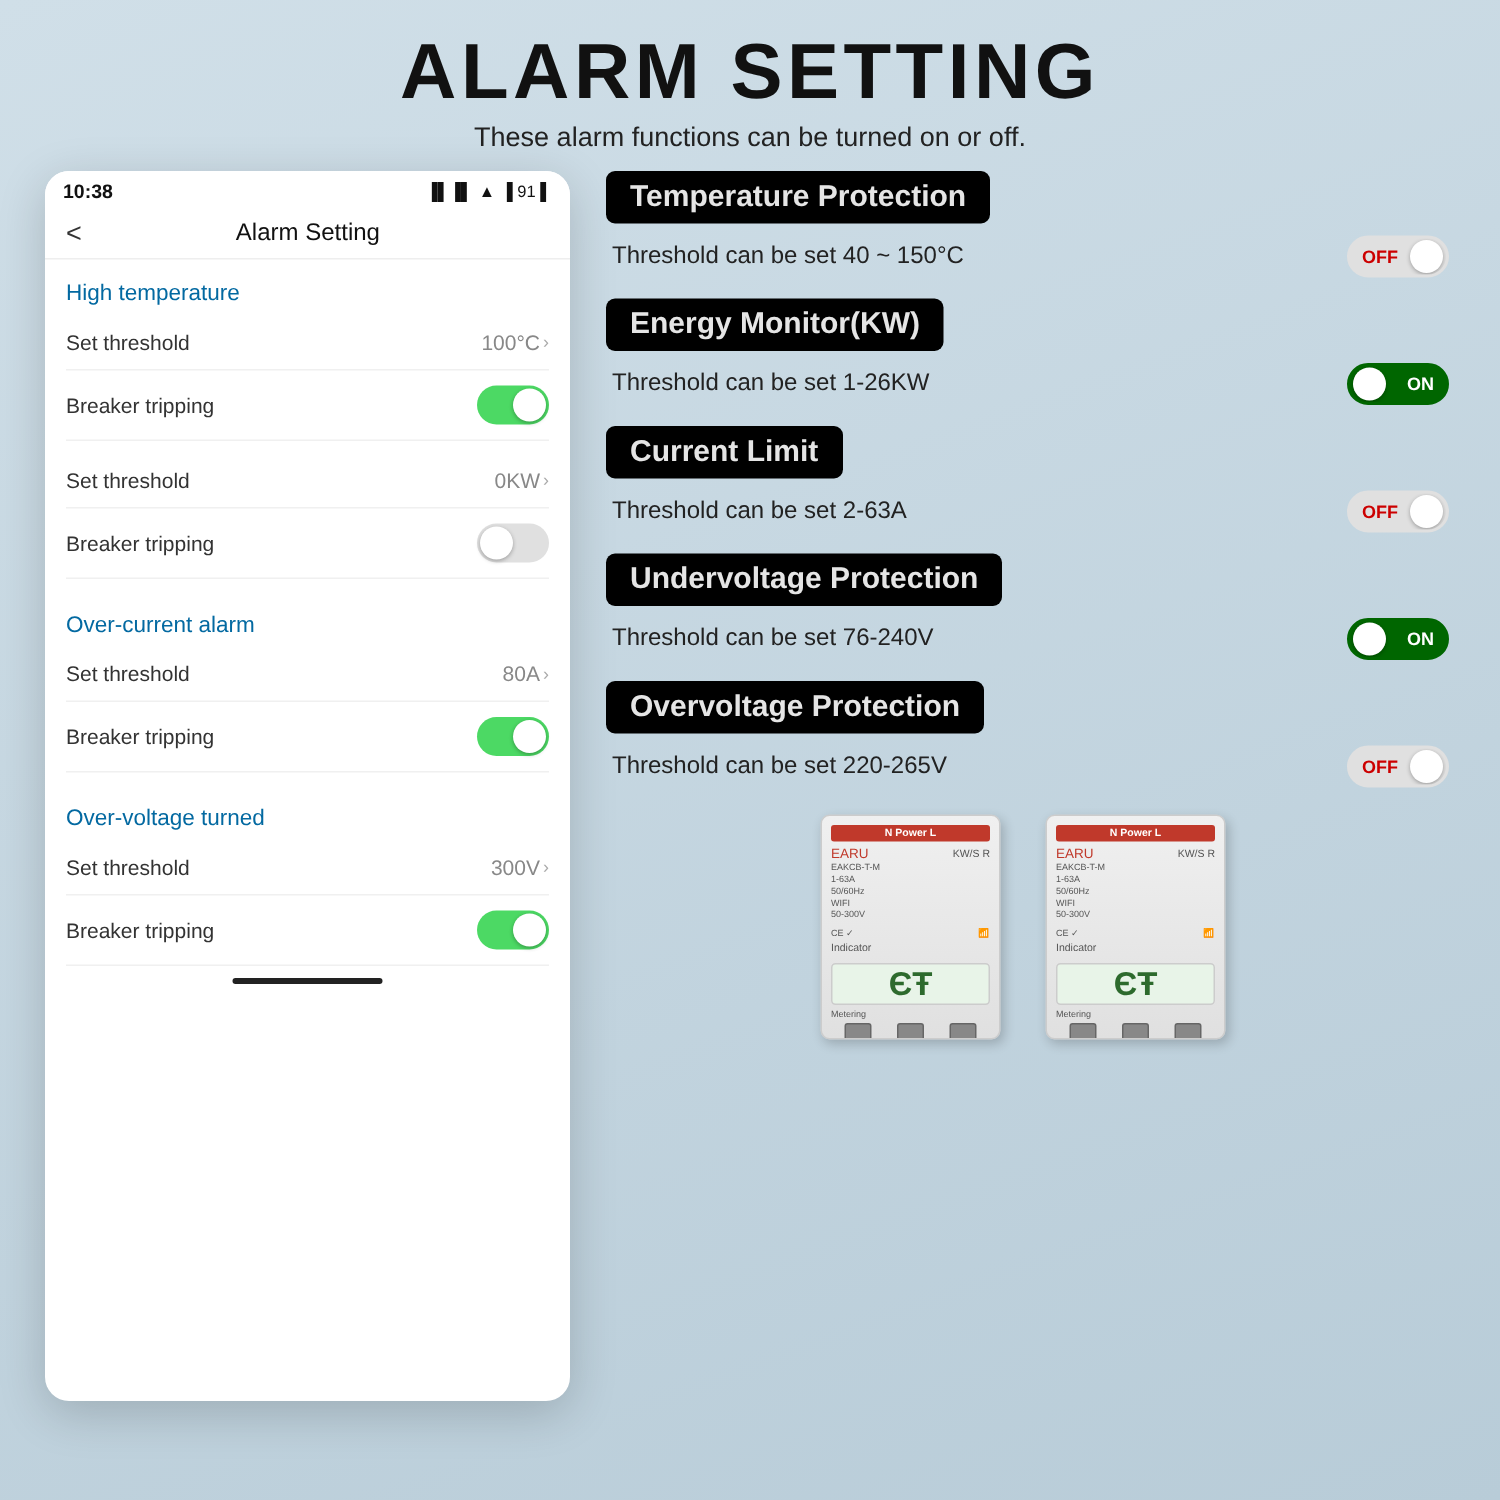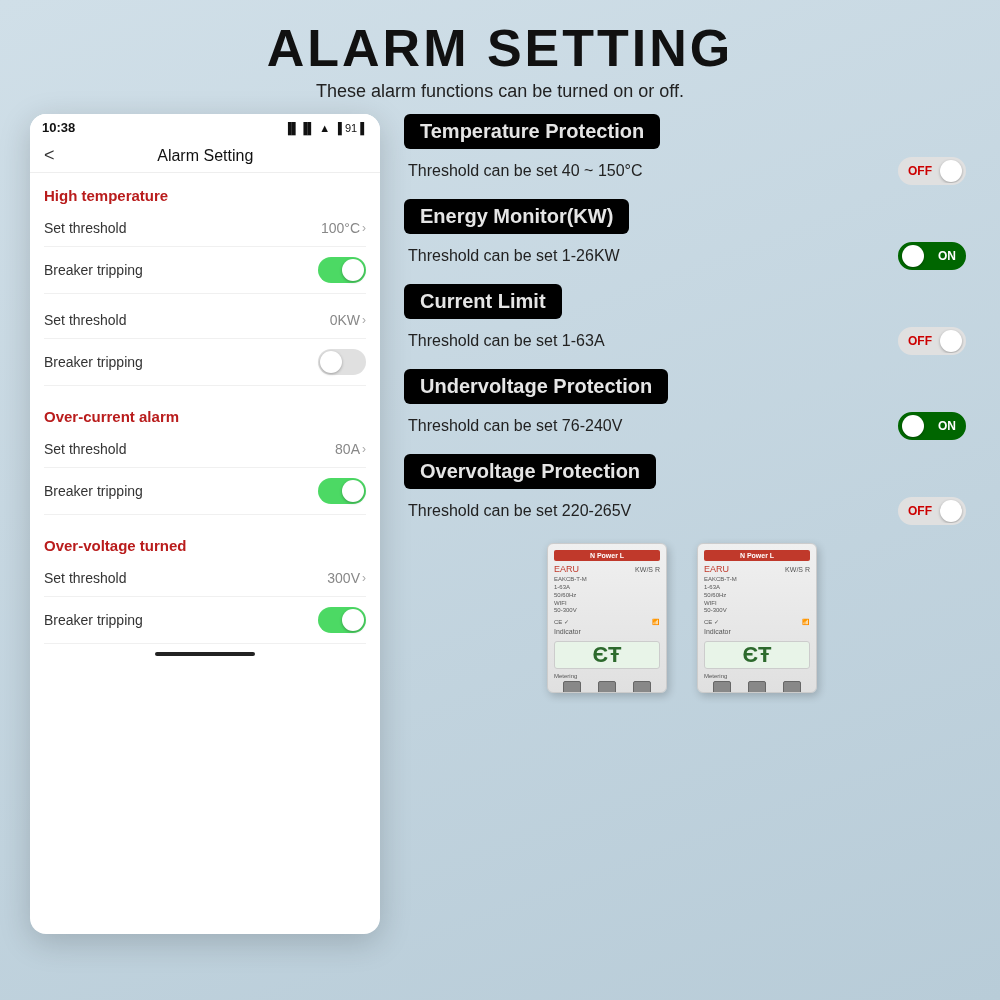--- a/index.html
+++ b/index.html
@@ -98,22 +98,22 @@
     }
 
     .phone-content {
       padding: 0 14px;
       overflow-y: auto;
       height: calc(820px - 70px);
     }
 
     .section-header {
       font-size: 15px;
-      font-weight: 700;
-      color: #b91c1c;
+      font-weight: 400;
+      color: #0369a1;
       padding: 14px 0 6px 0;
     }
 
     .setting-row {
       display: flex;
       justify-content: space-between;
       align-items: center;
       padding: 10px 0;
       border-bottom: 1px solid #f0f0f0;
     }
@@ -449,21 +449,21 @@
           <div class="toggle-pill toggle-pill-on">
             <div class="toggle-pill-knob"></div>
             <span class="toggle-pill-label-on">ON</span>
           </div>
         </div>
       </div>
 
       <div class="feature-block">
         <div class="feature-title-box">Current   Limit</div>
         <div class="feature-desc-row">
-          <span class="feature-desc">Threshold can be set  1-63A</span>
+          <span class="feature-desc">Threshold can be set  2-63A</span>
           <div class="toggle-pill toggle-pill-red-off">
             <span class="toggle-pill-label-off">OFF</span>
             <div class="toggle-pill-knob"></div>
           </div>
         </div>
       </div>
 
       <div class="feature-block">
         <div class="feature-title-box">Undervoltage Protection</div>
         <div class="feature-desc-row">

